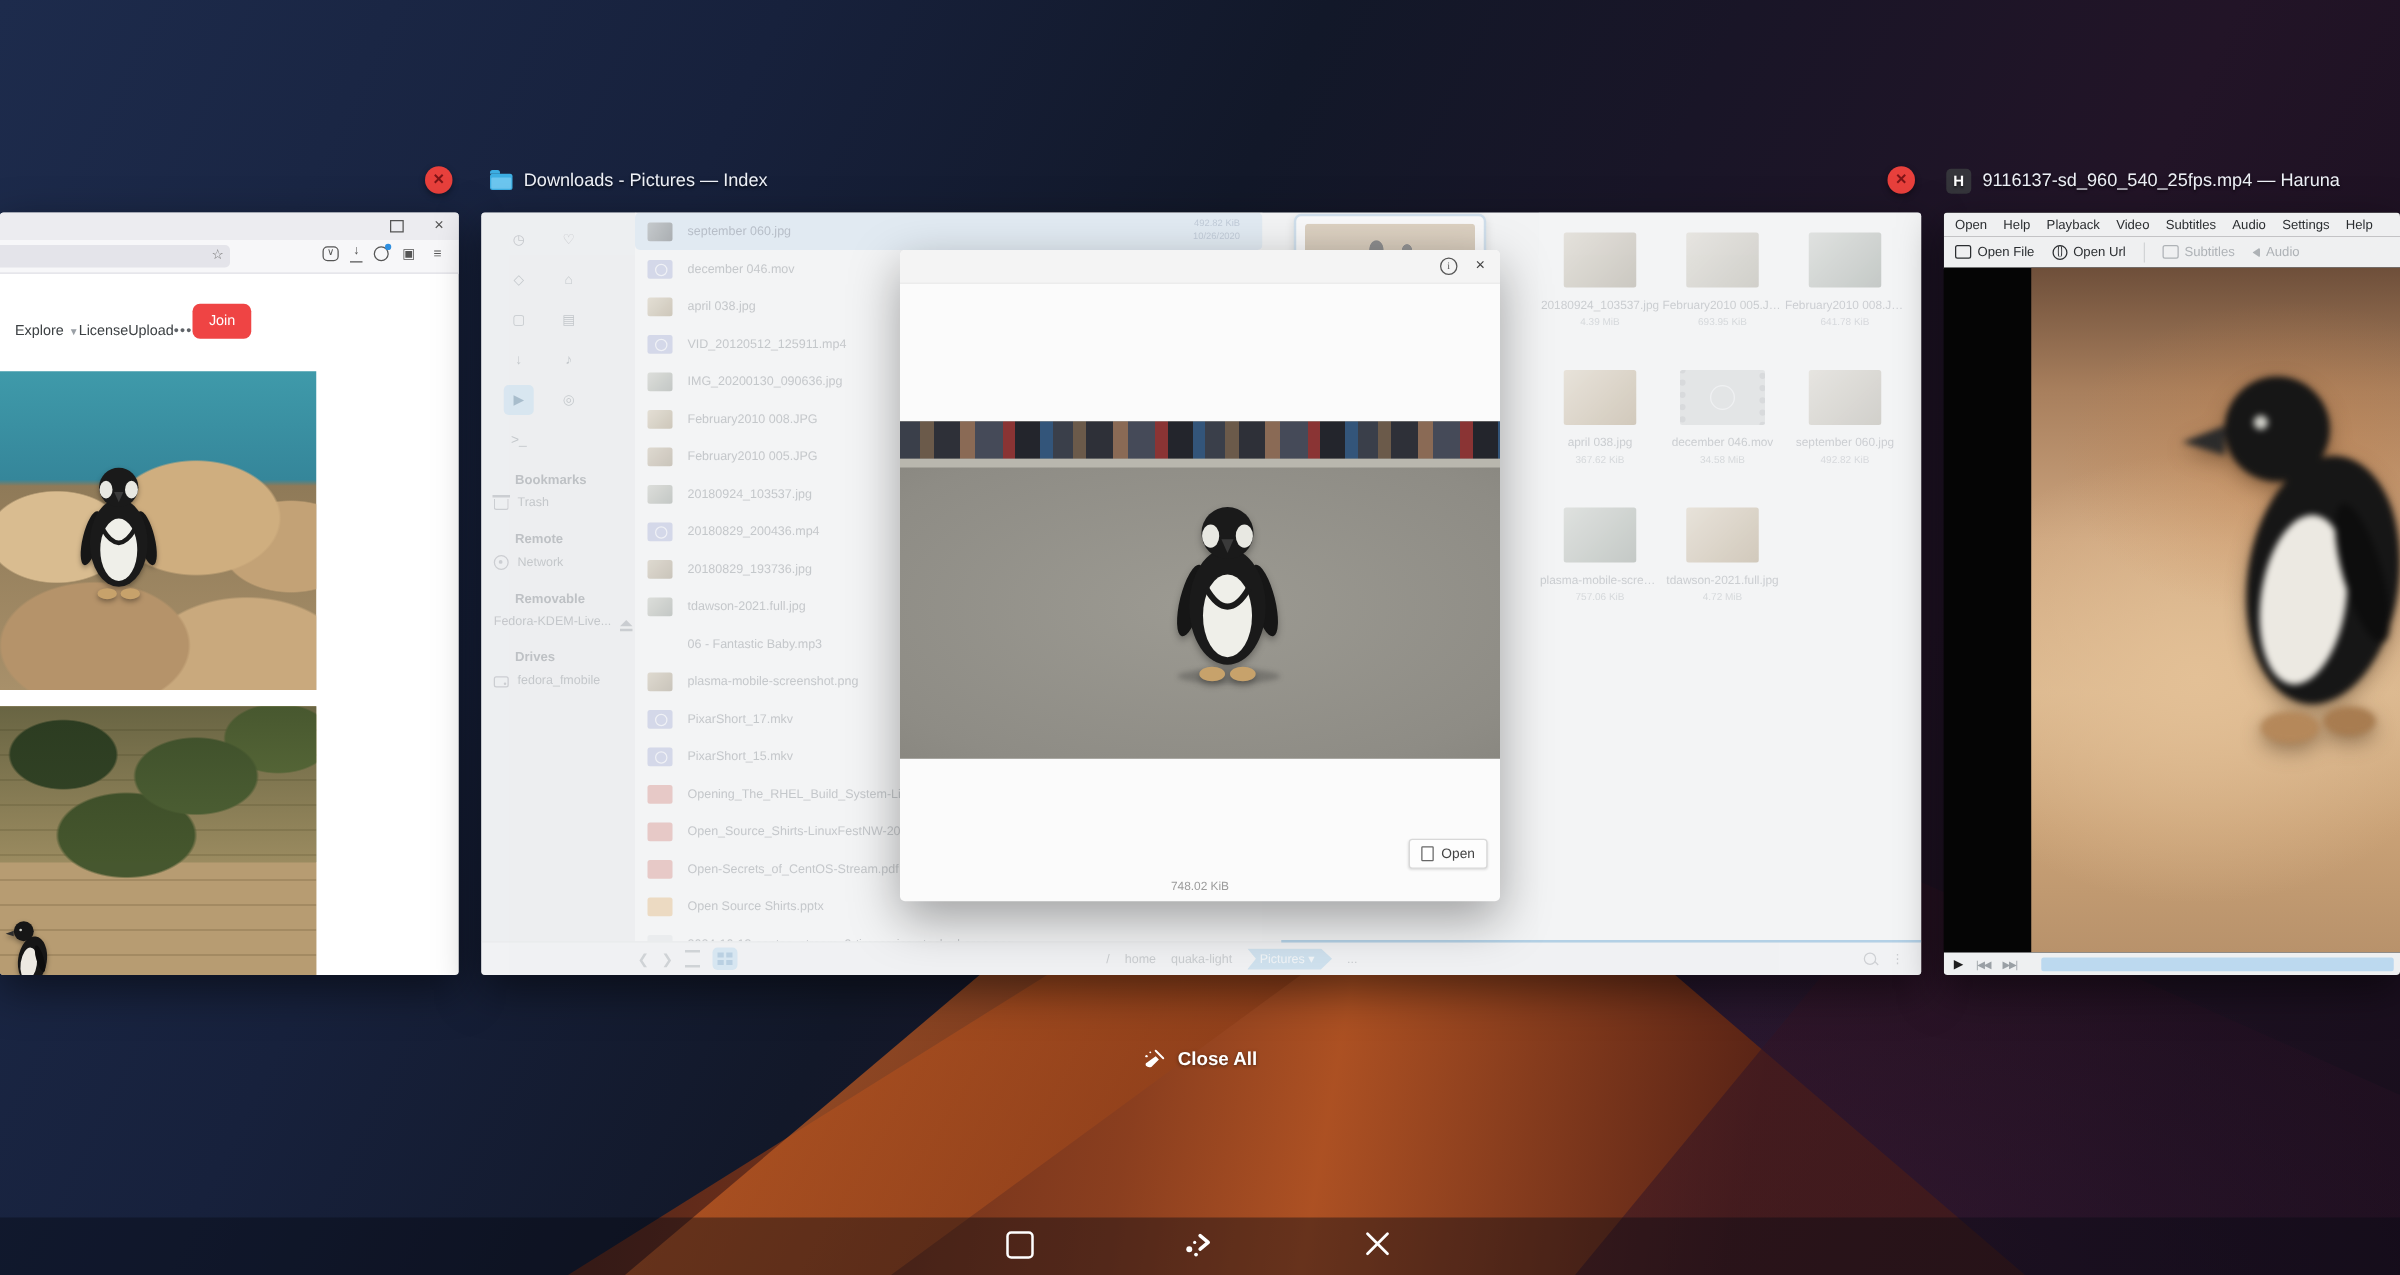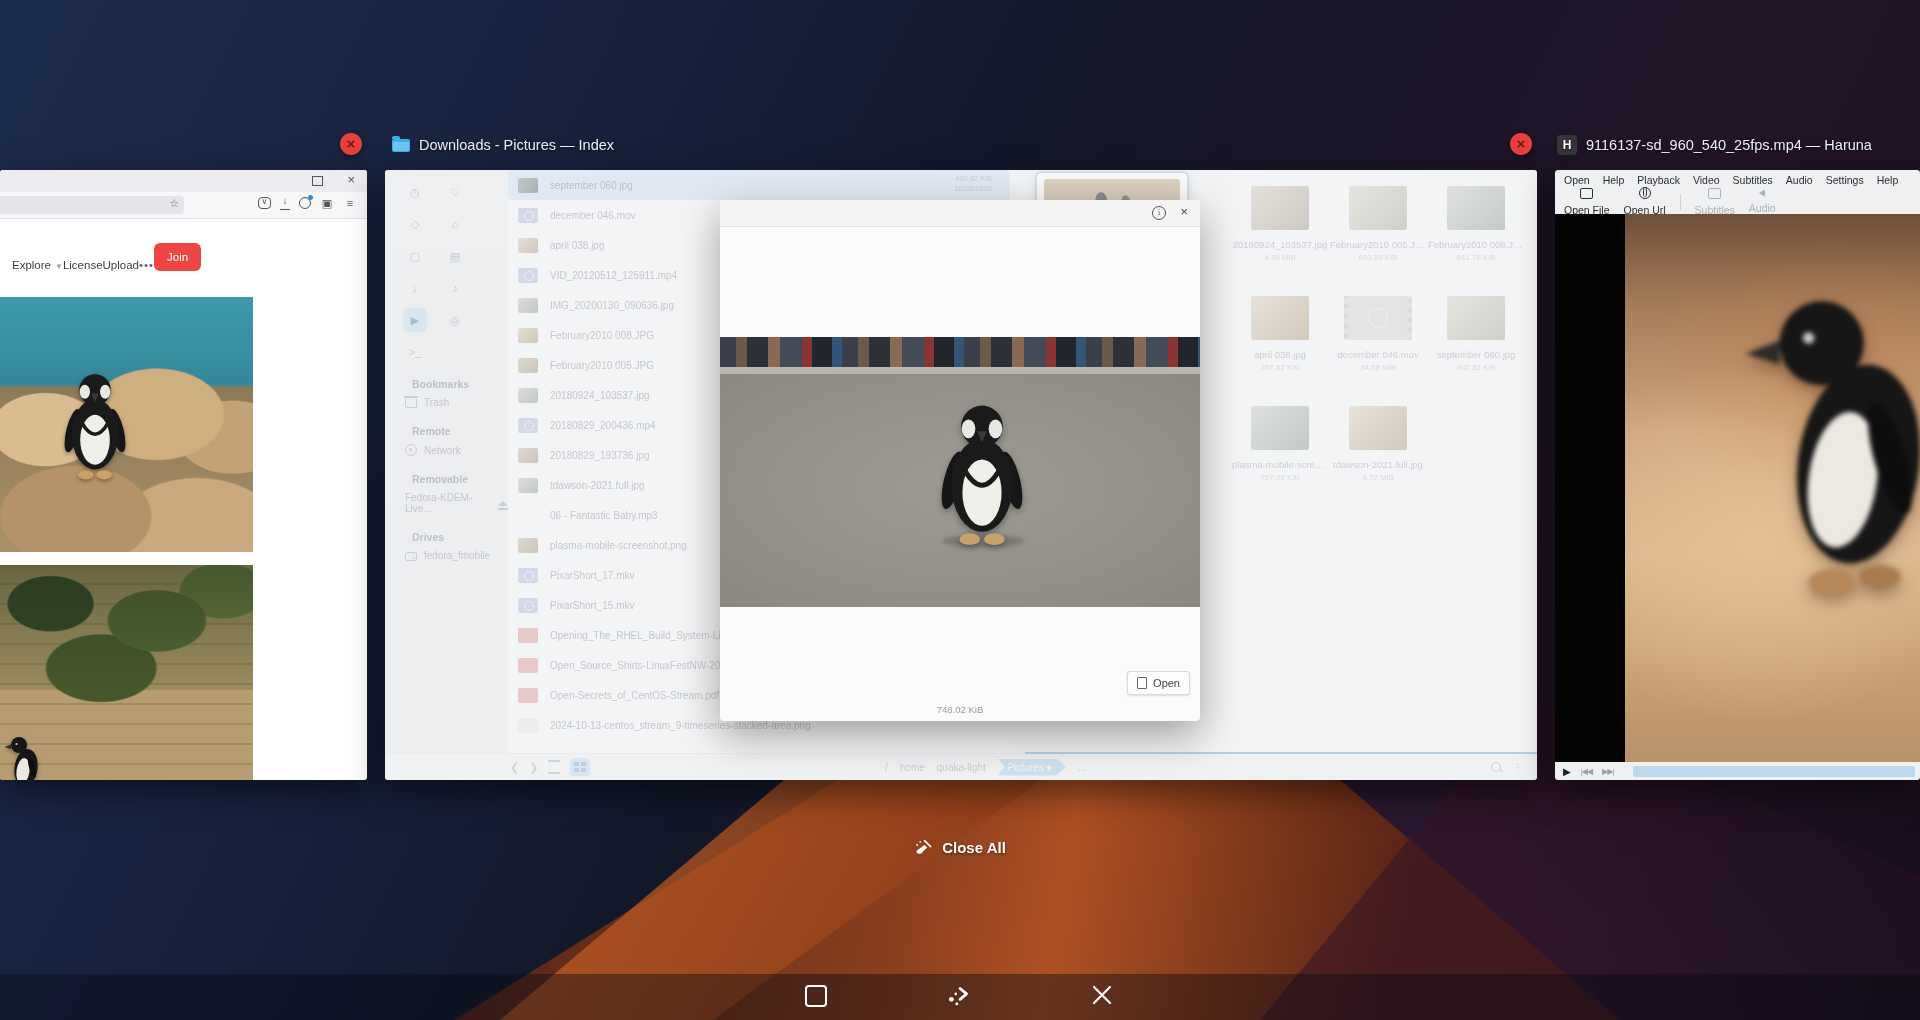--- a/index.html
+++ b/index.html
@@ -77,21 +77,21 @@
   .pg-small{position:absolute;filter:drop-shadow(0 2px 2px rgba(0,0,0,.35));}
 
   
   #win-files{left:385px;width:1152px;background:#f2f3f4;}
   .washed{position:absolute;inset:0;opacity:.52;filter:saturate(.8);}
   .fm-sidebar{position:absolute;left:0;top:0;bottom:26px;width:123px;background:#e9ebed;border-right:1px solid #dfe2e5;}
   .quick-grid{display:flex;flex-wrap:wrap;padding:10px 14px 0 18px;gap:8px 16px;width:92px;}
   .qi{width:16px;height:16px;border-radius:4px;color:#9aa2ab;font-size:11px;line-height:16px;text-align:center;padding:4px;}
   .qi.sel{background:#bcdcf2;color:#5e8db0;}
   .sb-head{font-size:10.5px;color:#8f959d;padding:14px 0 4px 27px;font-weight:bold;}
-  .sb-item{display:flex;align-items:center;gap:7px;padding:3px 0 3px 20px;color:#9aa0a8;font-size:10px;}
+  .sb-item{display:flex;align-items:center;gap:7px;padding:3px 0 3px 10px;color:#9aa0a8;font-size:10px;}
   .mi{width:10px;height:10px;position:relative;flex:0 0 auto;}
   .mi-trash{border:1.2px solid #a6acb4;border-top:none;border-radius:0 0 2px 2px;height:8px;margin-top:2px;}
   .mi-trash::before{content:"";position:absolute;left:-2px;top:-3px;right:-2px;height:1.5px;background:#a6acb4;}
   .mi-network{border:1.2px solid #a6acb4;border-radius:50%;}
   .mi-network::after{content:"";position:absolute;left:3px;top:3px;width:3px;height:3px;border-radius:50%;background:#a6acb4;}
   .mi-eject{width:0;height:0;border-left:5px solid transparent;border-right:5px solid transparent;border-bottom:5px solid #a6acb4;margin-top:1px;}
   .mi-eject::after{content:"";position:absolute;left:-5px;top:7px;width:10px;height:2px;background:#a6acb4;}
   .mi-drive{border:1.2px solid #a6acb4;border-radius:2px;height:7px;margin-top:2px;}
   .mi-drive::after{content:"";position:absolute;right:1px;bottom:1px;width:2px;height:2px;border-radius:50%;background:#a6acb4;}
   .fm-list{position:absolute;left:123px;top:0;width:502px;bottom:26px;overflow:hidden;background:#f4f5f6;}
@@ -164,21 +164,21 @@
       background:#fdfdfd;border:1px solid #d8d8d8;border-radius:3px;padding:0 9px;font-size:11px;color:#444;
       box-shadow:0 1px 2px rgba(0,0,0,.12);cursor:pointer;}
   .doc-ico{width:8px;height:10px;border:1.1px solid #666;border-radius:1px;background:#fff;}
 
   
   #win-haruna{left:1555px;width:365px;background:#050505;}
   .hr-menubar{position:absolute;left:0;right:0;top:0;height:19px;background:#eff0f1;display:flex;
       align-items:center;gap:13px;padding-left:9px;font-size:10.5px;color:#2b2e31;}
   .hr-toolbar{position:absolute;left:0;right:0;top:19px;height:25px;background:#eff0f1;border-bottom:1px solid #dcdee0;
       display:flex;align-items:center;gap:14px;padding-left:9px;font-size:10.5px;color:#2b2e31;}
-  .hr-btn{display:flex;align-items:center;gap:5px;flex-direction:column;}
+  .hr-btn{display:flex;align-items:center;gap:5px;}
   .hr-btn.disabled{color:#aeb2b6;}
   .hr-sep{width:1px;height:16px;background:#d2d4d6;}
   .tb-ic{width:11px;height:9px;border:1.3px solid currentColor;border-radius:2px;}
   .tb-ic.globe{width:10px;height:10px;border-radius:50%;position:relative;}
   .tb-ic.globe::after{content:"";position:absolute;left:3.5px;top:-1px;width:2px;height:10px;border-left:1px solid currentColor;border-right:1px solid currentColor;border-radius:50%;}
   .tb-ic.audio{border:none;width:0;height:0;border-top:4px solid transparent;border-bottom:4px solid transparent;border-right:6px solid currentColor;}
   .hr-video{position:absolute;left:0;right:0;top:44px;bottom:18px;background:#050505;overflow:hidden;}
   .hr-frame{position:absolute;left:70px;top:0;right:0;bottom:0;overflow:hidden;
       background:radial-gradient(260px 180px at 70% 28%,#c8834a66 0,transparent 70%),
                  radial-gradient(300px 240px at 45% 60%,#e3c096 0,transparent 75%),
@@ -406,20 +406,24 @@
           </div>
           <div class="frow">
             <span class="fi fi-pdf"></span>
             <span>Open_Source_Shirts-LinuxFestNW-2024.pdf</span>
           </div>
           <div class="frow">
             <span class="fi fi-pdf"></span>
             <span>Open-Secrets_of_CentOS-Stream.pdf</span>
           </div>
           <div class="frow">
+            <span class="fi fi-ppt"></span>
+            <span>Open Source Shirts.pptx</span>
+          </div>
+          <div class="frow">
             <span class="fi fi-chart"></span>
             <span>2024-10-13-centos_stream_9-timeseries-stacked-area.png</span>
           </div>
         </div>
       <div class="fm-grid" id="fm-grid">
           <div class="gcell">
             <div class="gthumb gt-img"></div>
             <div class="gname">20180924_103537.jpg</div>
             <div class="gsize">4.39 MiB</div>
           </div>

